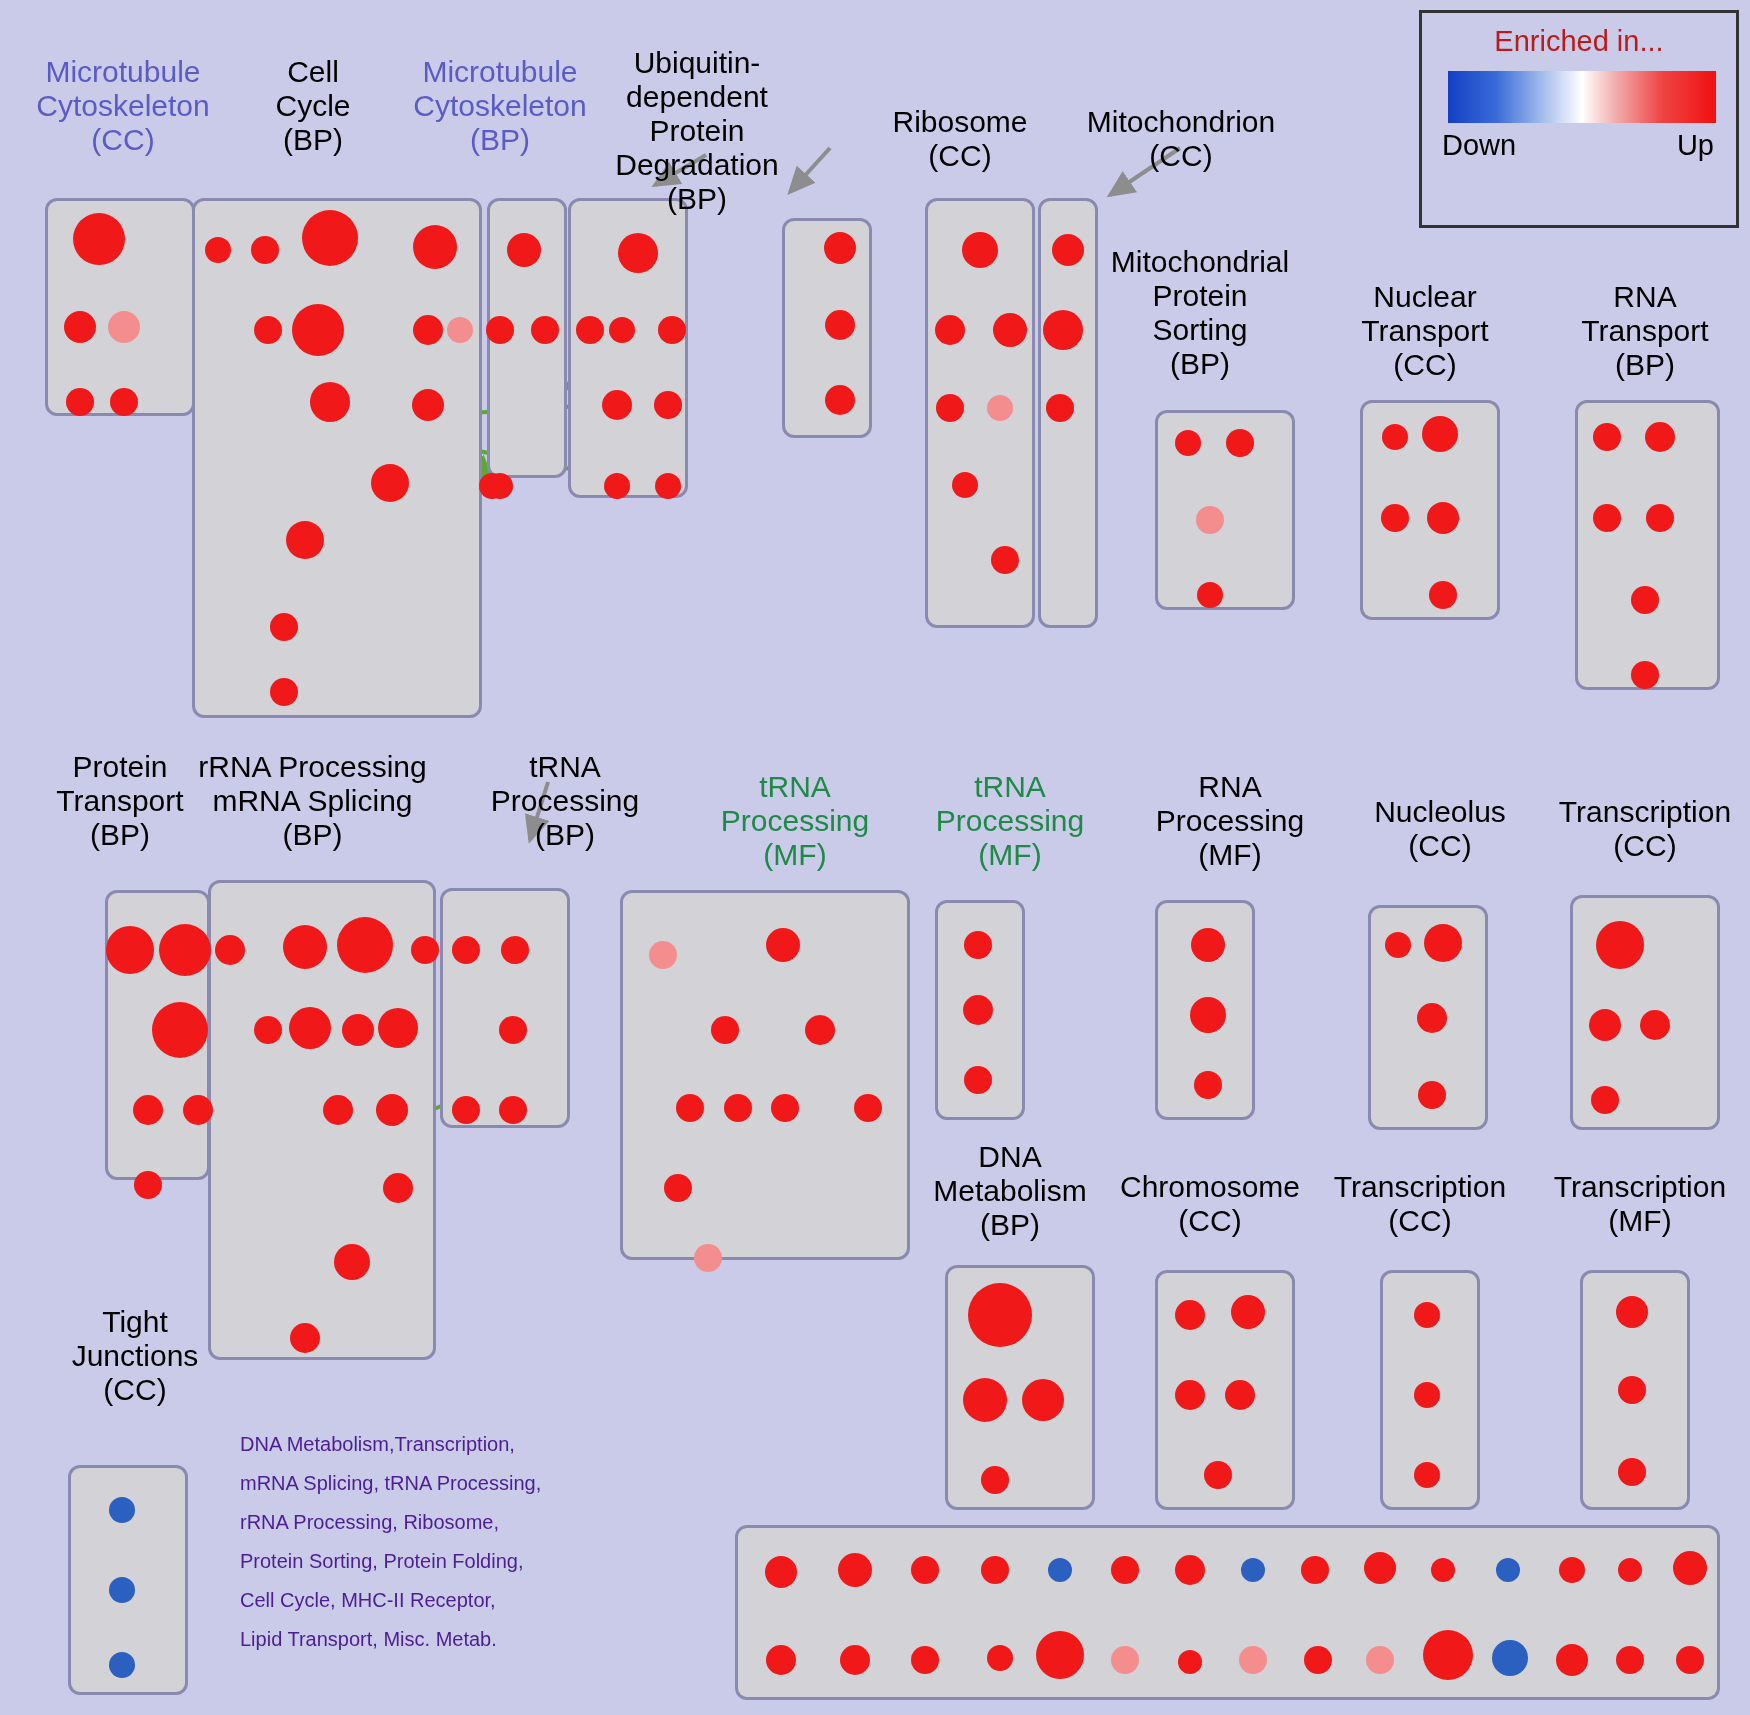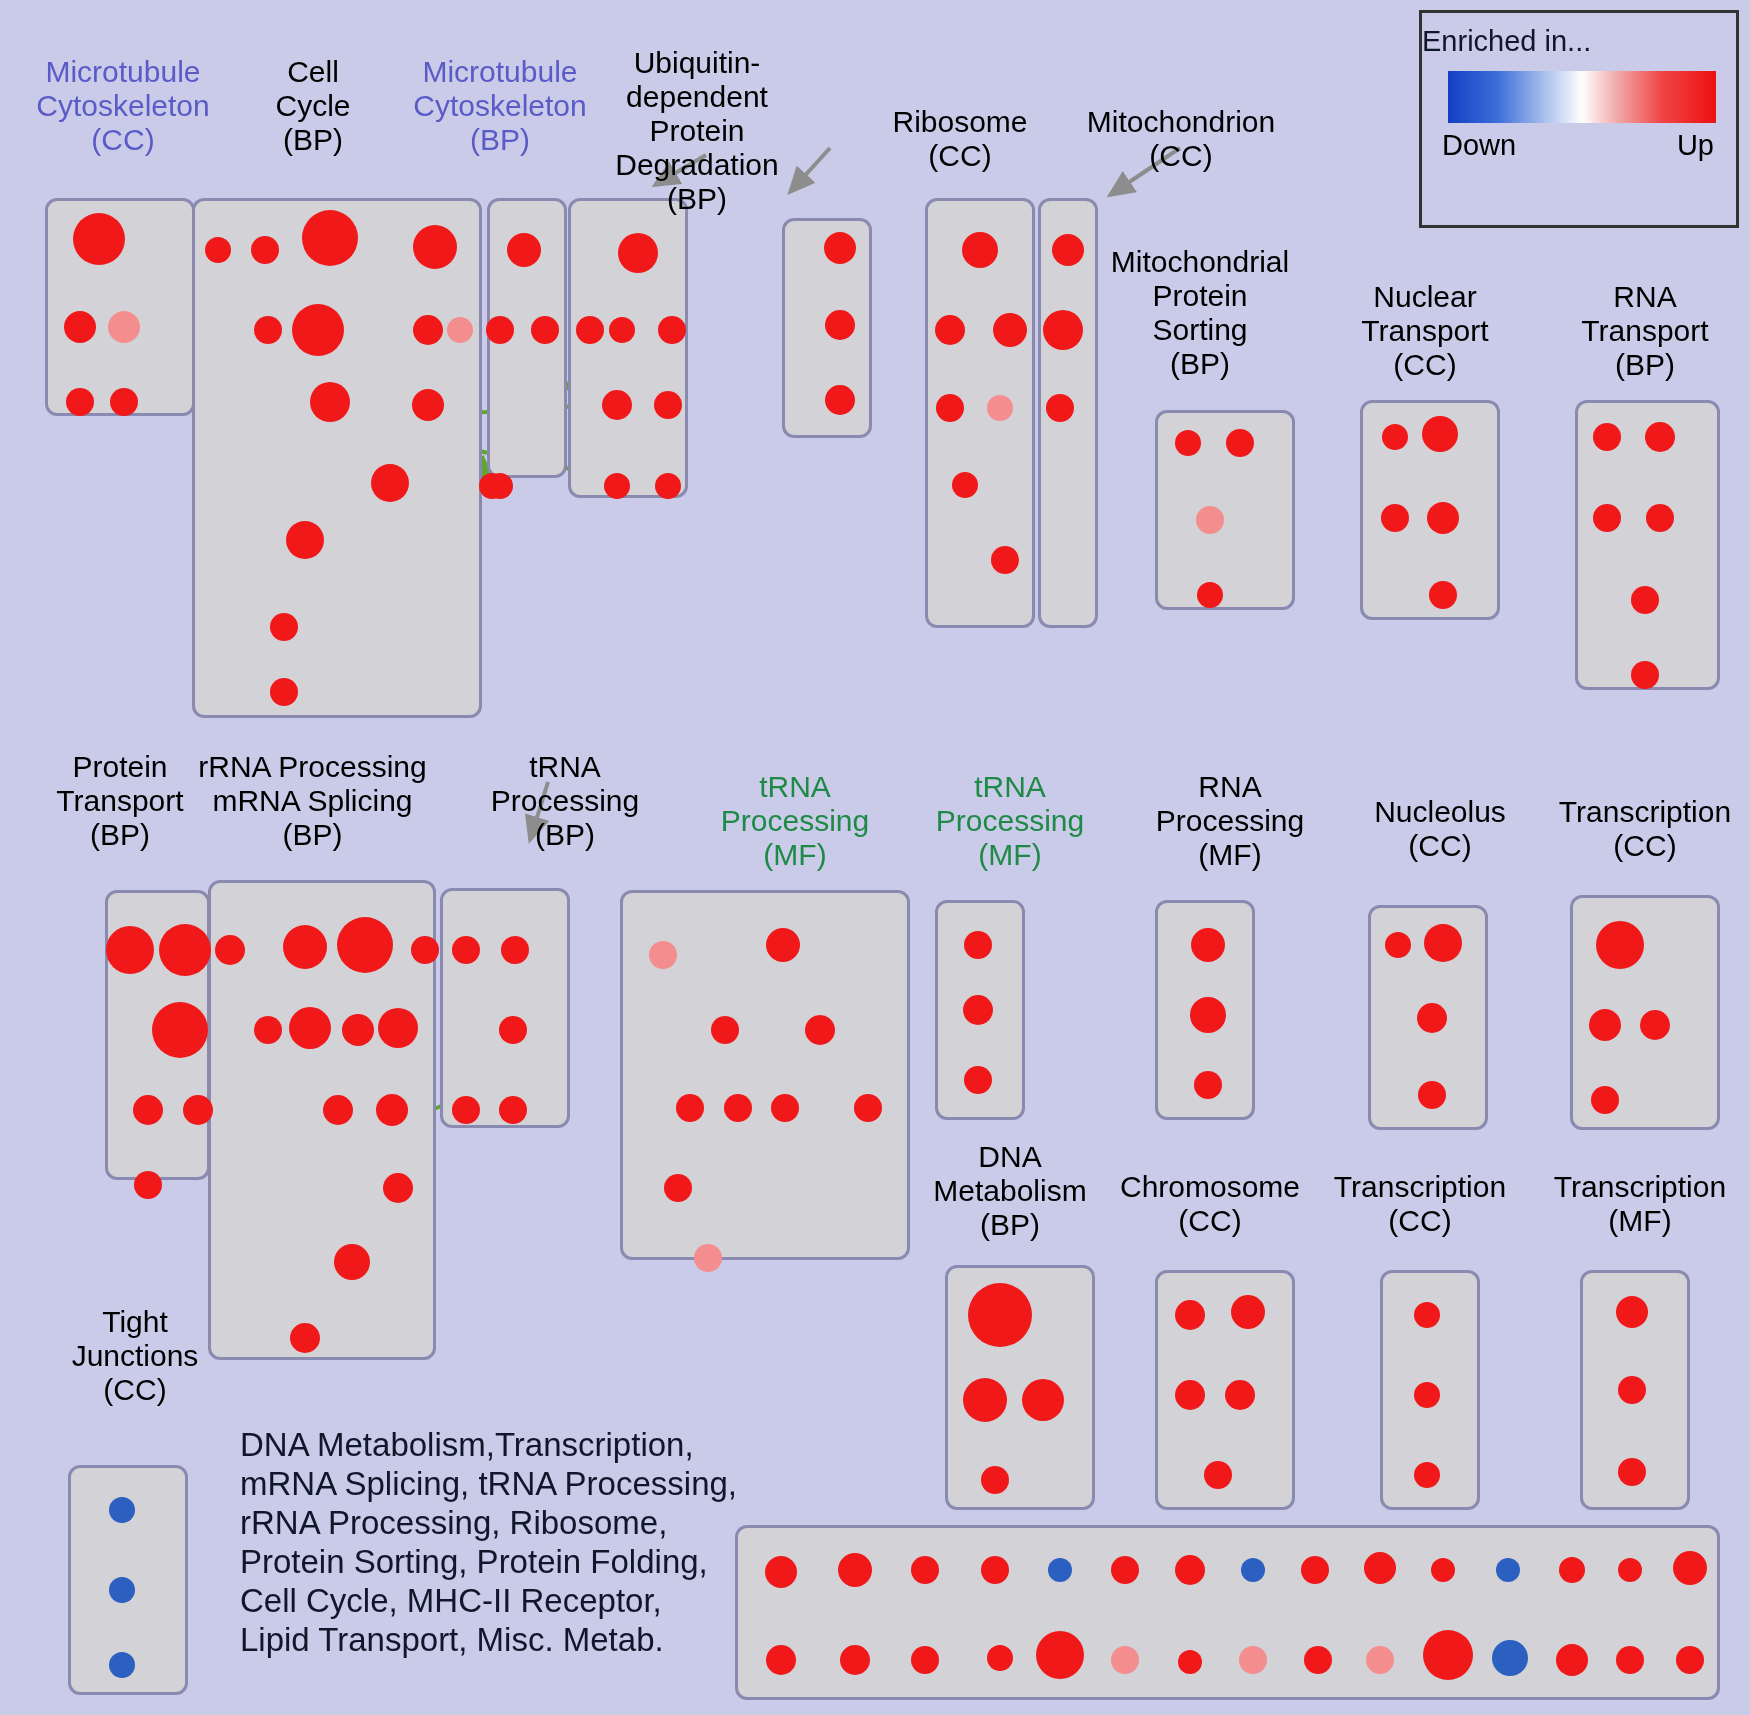--- a/index.html
+++ b/index.html
@@ -35,35 +35,35 @@
   
   #legend{
     position:absolute;
     left:1419px;top:10px;width:320px;height:218px;
     background:#c9cbe8;
     border:3px solid #333;
     box-sizing:border-box;
   }
   #legend .title{
     position:absolute;left:0;top:12px;width:100%;
-    font-size:29px;color:#0f172a;
+    text-align:center;font-size:29px;color:#b91c1c;
   }
   #legend .bar{
     position:absolute;left:26px;top:58px;width:268px;height:52px;
     background:linear-gradient(to right,#1340c4 0%,#3a6bd8 18%,#a8c0ec 36%,#ffffff 50%,#f2b0b0 62%,#ef4444 80%,#ef1010 100%);
   }
   #legend .down{position:absolute;left:20px;top:116px;font-size:29px;}
   #legend .up{position:absolute;right:22px;top:116px;font-size:29px;}
   #legend .sub{
     position:absolute;left:0;top:152px;width:100%;text-align:center;
     font-size:25px;line-height:28px;white-space:pre-line;
   }
   #bigtext{
     position:absolute;left:240px;top:1425px;width:530px;
-    font-size:33px;line-height:39px;color:#0f172a;white-space:pre-line;
+    font-size:20px;line-height:39px;color:#4c1d95;white-space:pre-line;
   }
 </style>
 </head>
 <body>
 
 <div id="canvas">
 
   <svg class="edges" id="edge-layer">
     <defs>
       <marker id="arrow" markerWidth="7" markerHeight="7" refX="5.5" refY="3" orient="auto">

